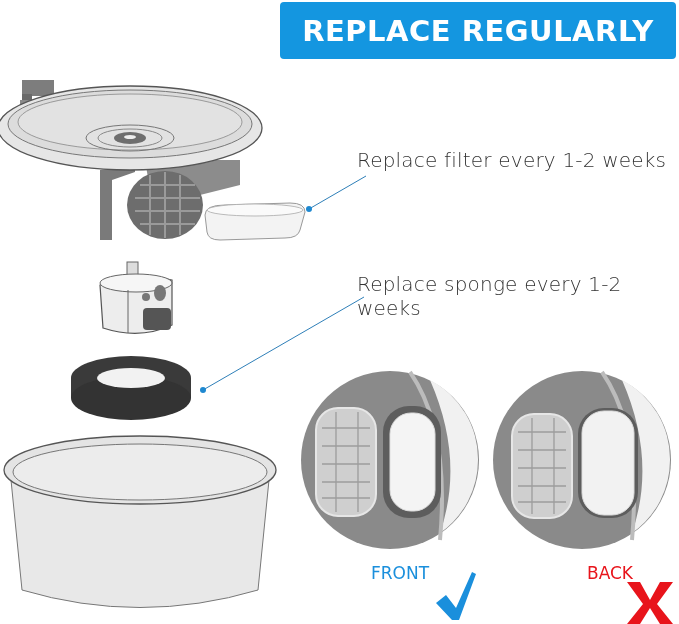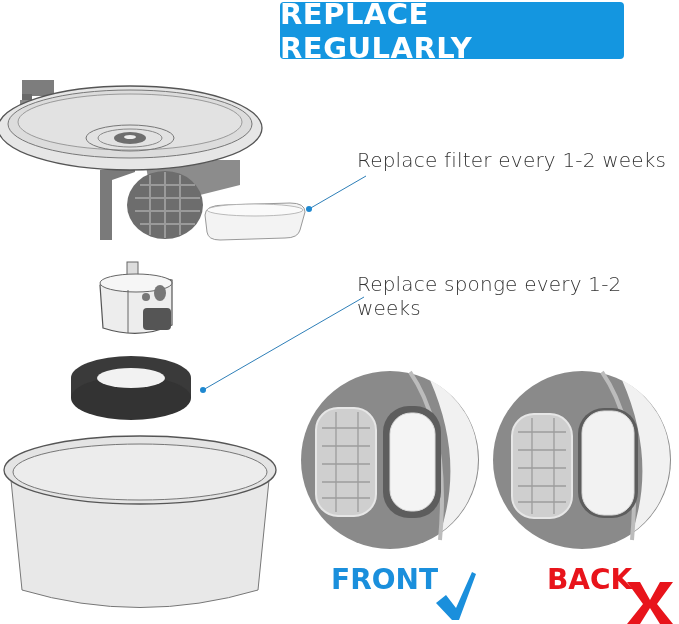--- a/index.html
+++ b/index.html
@@ -1,25 +1,25 @@
 <!DOCTYPE html>
 <html><head>
 <meta charset="utf-8">
 <style>
   html,body{margin:0;padding:0;background:#fff;}
   body{width:679px;height:624px;position:relative;overflow:hidden;font-family:"DejaVu Sans",sans-serif;}
-  .banner{position:absolute;left:280px;top:2px;width:344px;height:57px;background:#1496e0;border-radius:4px;
+  .banner{position:absolute;left:280px;top:2px;width:396px;height:57px;background:#1496e0;border-radius:4px;
     display:flex;align-items:center;justify-content:center;}
   .banner span{color:#fff;font-family:"DejaVu Sans",sans-serif;font-weight:bold;font-size:29px;letter-spacing:0.5px;
     transform:scaleX(1.0);}
   .label{position:absolute;color:#333;font-family:"DejaVu Sans",sans-serif;font-weight:300;font-size:20px;letter-spacing:0.2px;}
   .label.l1{left:357px;top:148px;}
   .label.l2{left:357px;top:272px;}
   svg.art{position:absolute;left:0;top:0;}
-  .tag{position:absolute;font-family:"DejaVu Sans",sans-serif;font-weight:bold;font-size:28px;}
+  .tag{position:absolute;font-family:"DejaVu Sans",sans-serif;font-weight:normal;font-size:17px;margin-left:40px;}
   .tag.front{left:331px;top:563px;color:#1a8fdc;}
   .tag.back{left:547px;top:563px;color:#e8141b;}
 </style>
 </head>
 <body>
 
 <div class="banner">
   <span>REPLACE REGULARLY</span>
 </div>
 

